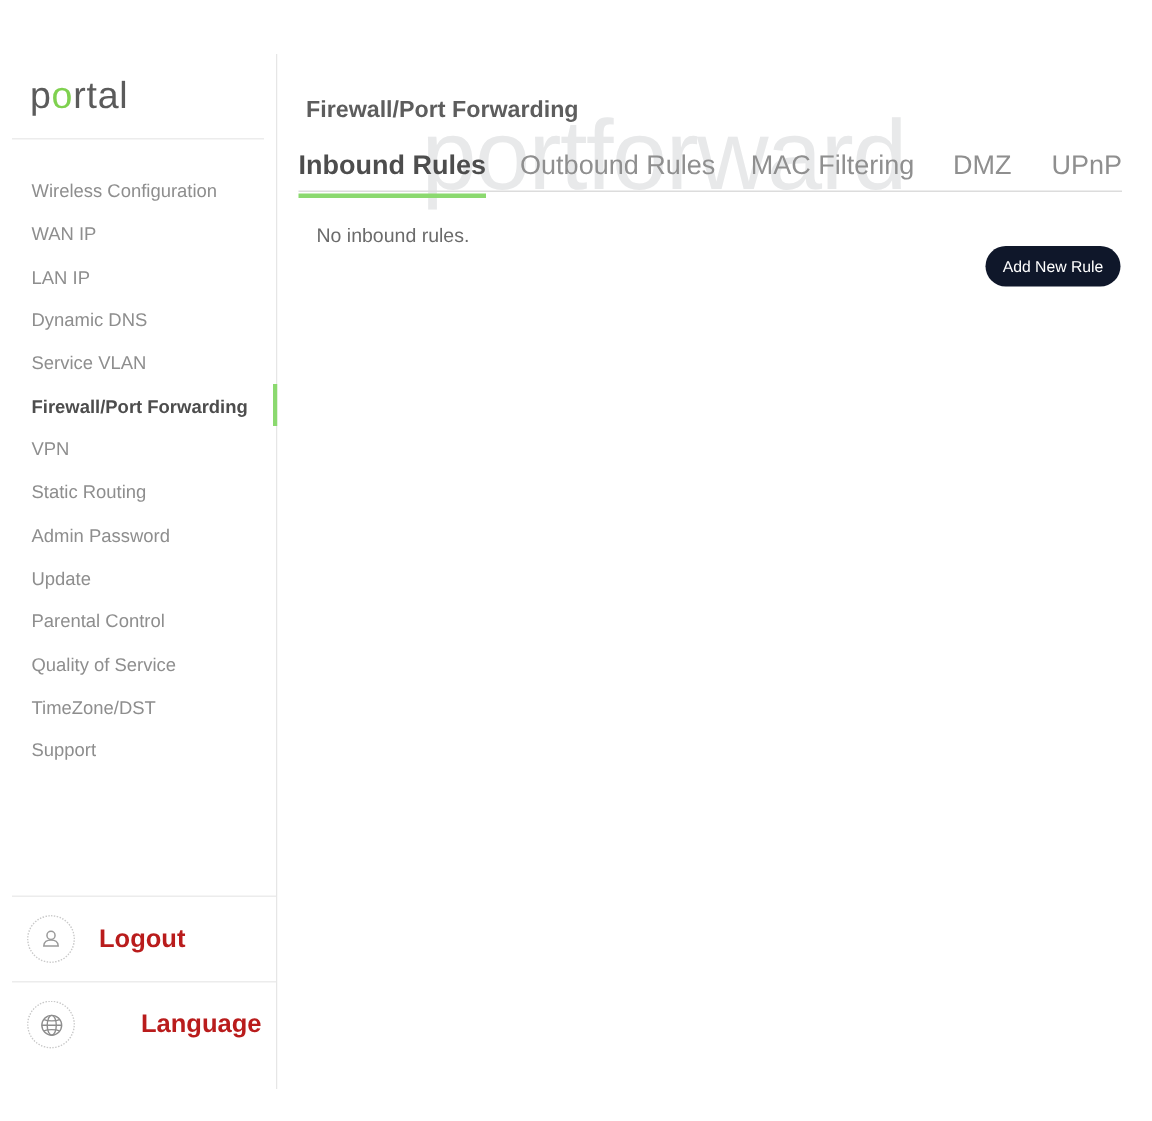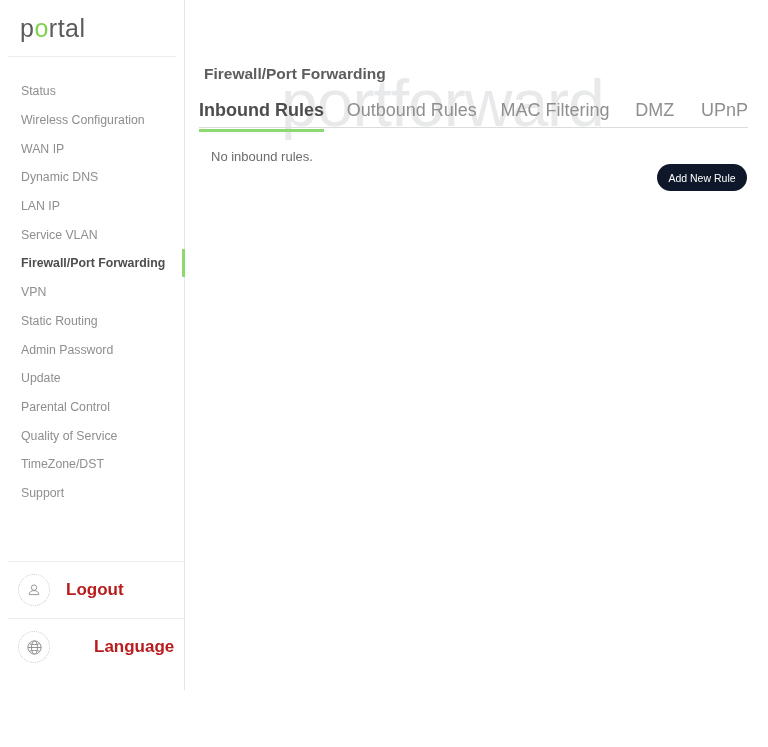--- a/index.html
+++ b/index.html
@@ -24,20 +24,21 @@
 
   
   .sidebar {
     position: relative;
     width: 185px;
     min-width: 185px;
     height: 690px;
     box-sizing: border-box;
     border-right: 1px solid #e6e6e6;
     background: #ffffff;
+    margin-top: 36px;
   }
 
   .logo-area {
     height: 56px;
     display: flex;
     align-items: center;
     padding-left: 20px;
     box-sizing: border-box;
   }
   .logo {
@@ -219,33 +220,30 @@
 
   <aside class="sidebar">
 
     <div class="logo-area">
       <div class="logo"><span>p</span><span class="accent" style="color: rgb(127, 209, 79);">o</span><span>rtal</span></div>
     </div>
     <div class="logo-rule"></div>
 
     <nav class="nav" id="nav-list">
         <div class="nav-item">
-          <span>Status</span>
-        </div>
-        <div class="nav-item">
           <span>Wireless Configuration</span>
         </div>
         <div class="nav-item">
           <span>WAN IP</span>
         </div>
         <div class="nav-item">
+          <span>LAN IP</span>
+        </div>
+        <div class="nav-item">
           <span>Dynamic DNS</span>
-        </div>
-        <div class="nav-item">
-          <span>LAN IP</span>
         </div>
         <div class="nav-item">
           <span>Service VLAN</span>
         </div>
         <div class="nav-item active">
           <span>Firewall/Port Forwarding</span>
           <span class="active-bar" style="background: rgb(139, 217, 111);"></span>
         </div>
         <div class="nav-item">
           <span>VPN</span>

